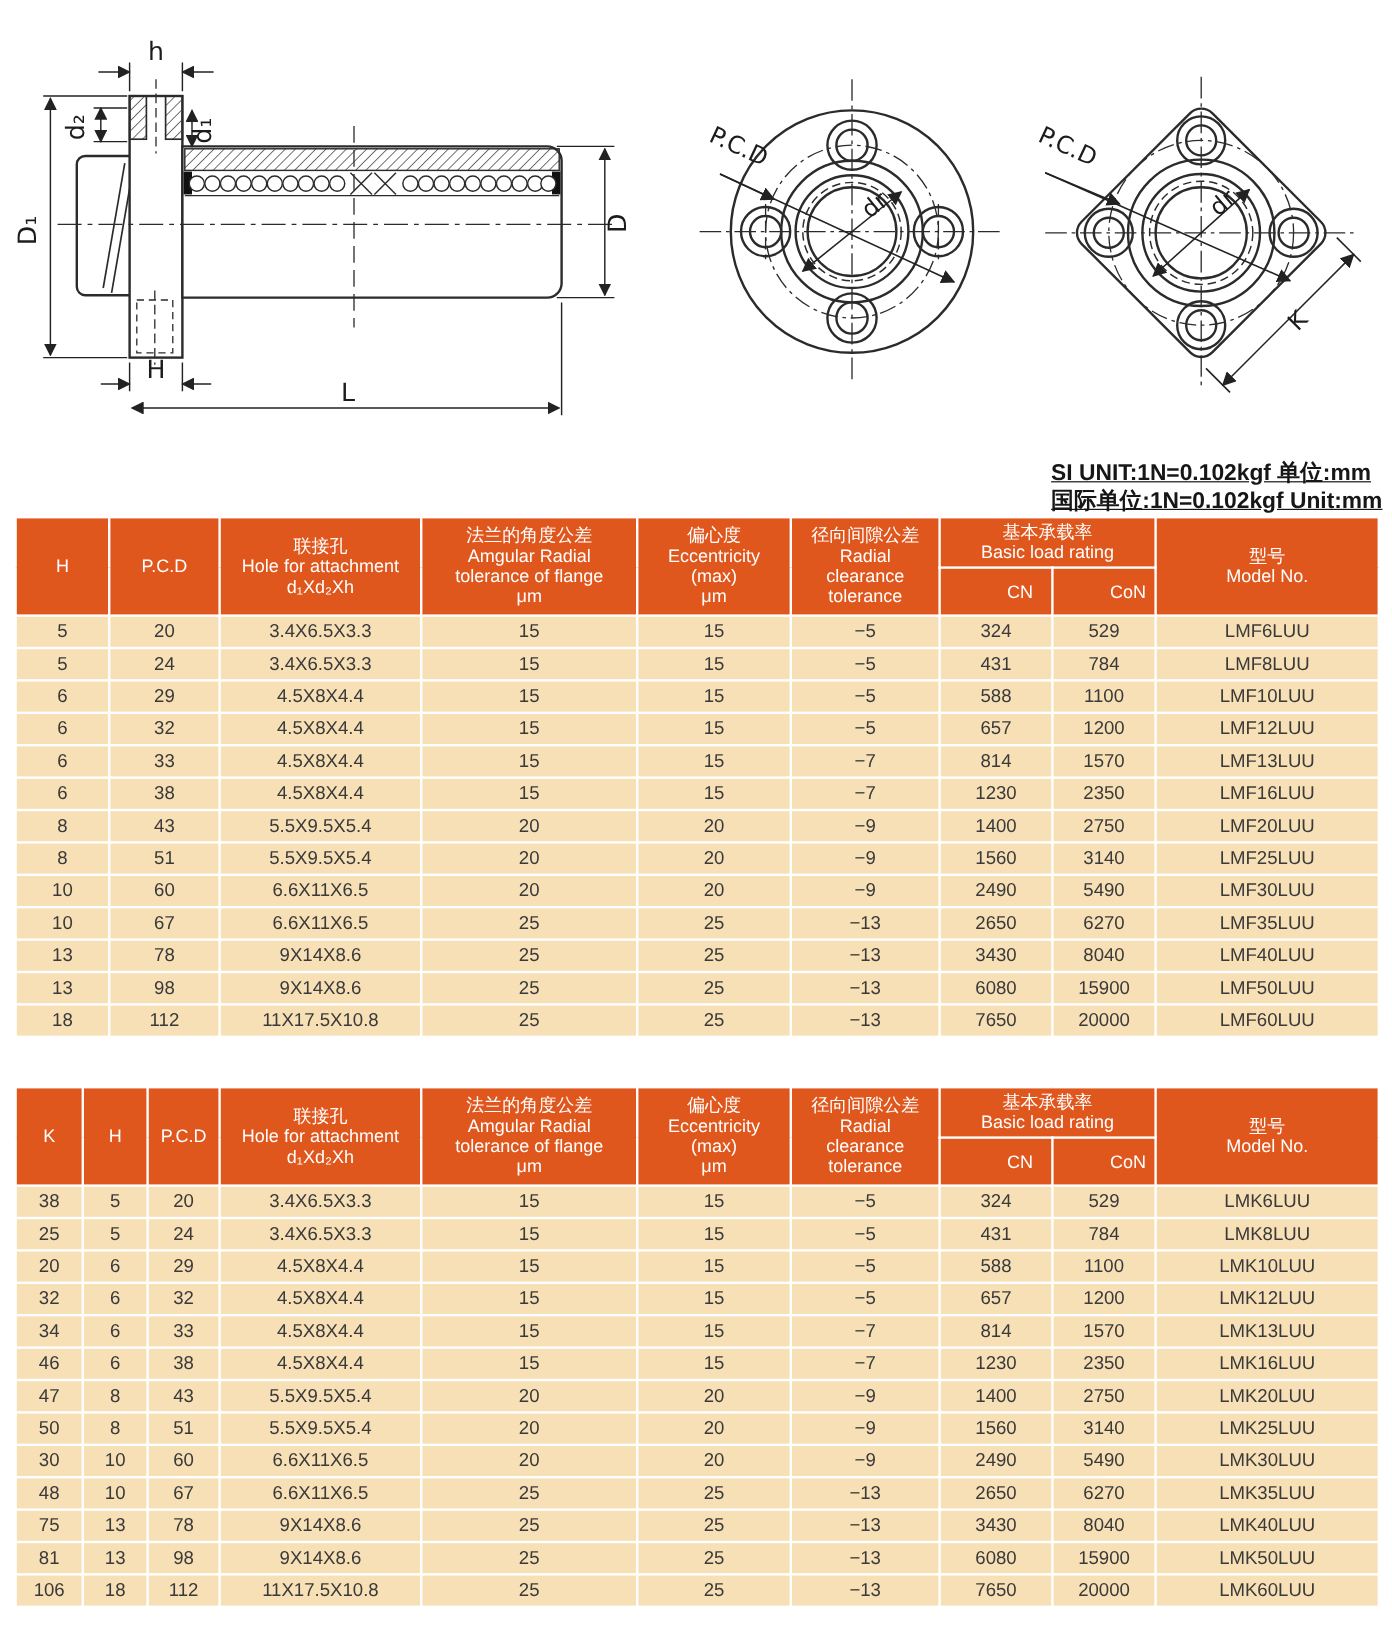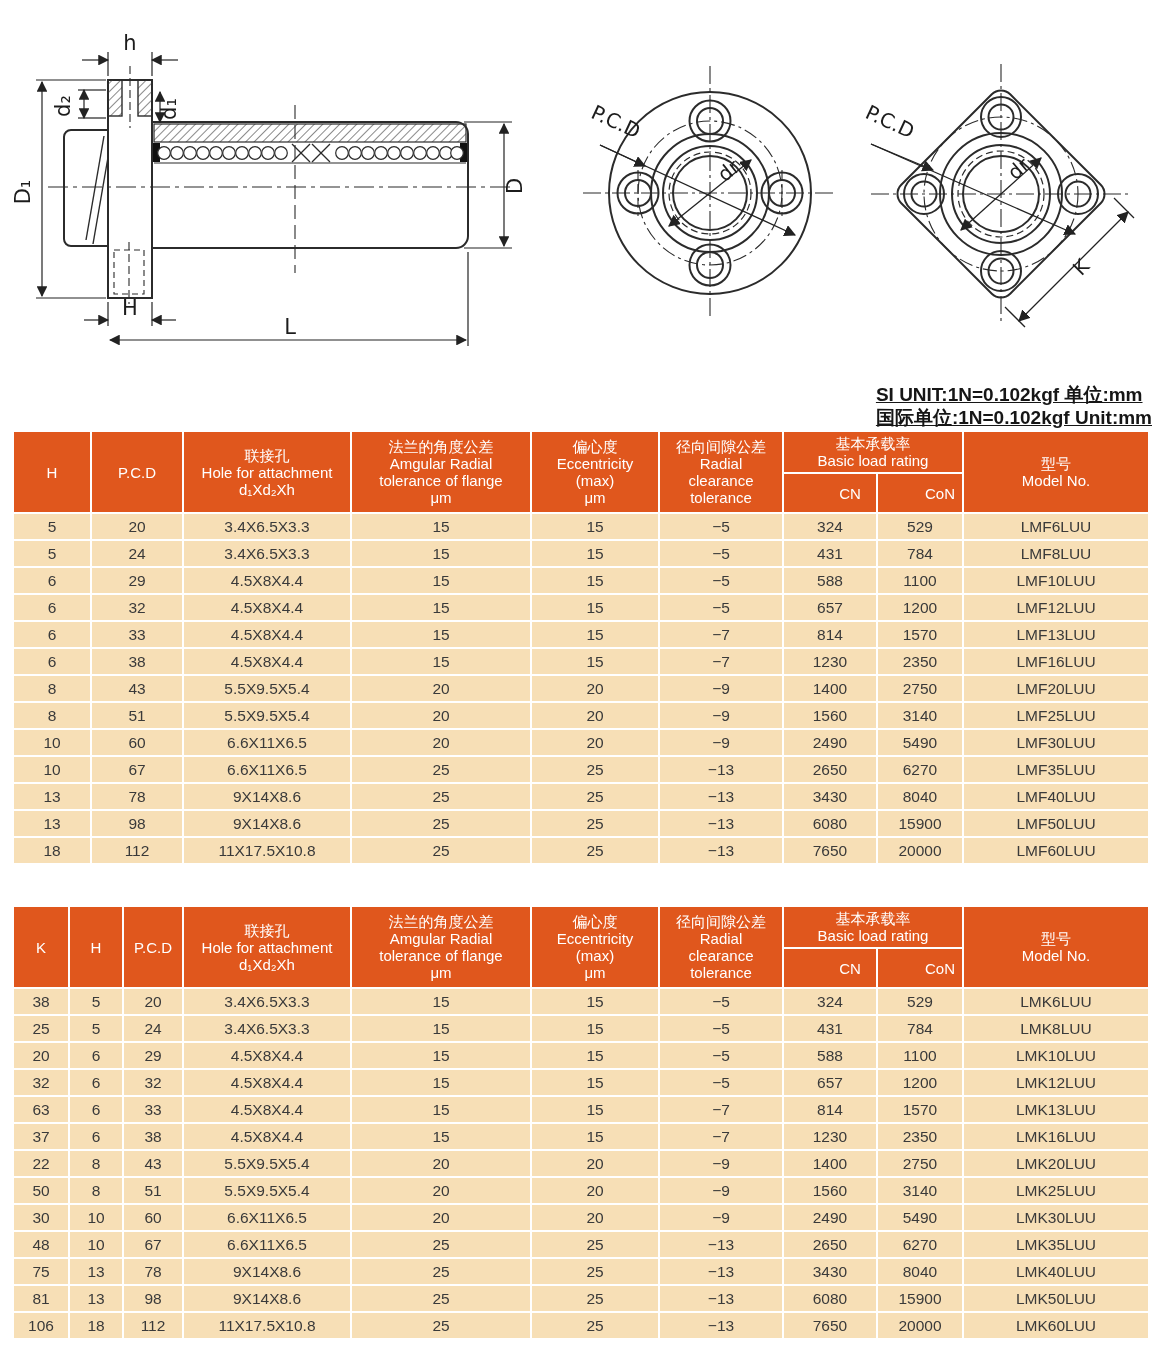--- a/index.html
+++ b/index.html
@@ -510,45 +510,45 @@
           <td>32</td>
           <td>4.5X8X4.4</td>
           <td>15</td>
           <td>15</td>
           <td>−5</td>
           <td>657</td>
           <td>1200</td>
           <td>LMK12LUU</td>
         </tr>
         <tr>
-          <td>63</td>
+          <td>34</td>
           <td>6</td>
           <td>33</td>
           <td>4.5X8X4.4</td>
           <td>15</td>
           <td>15</td>
           <td>−7</td>
           <td>814</td>
           <td>1570</td>
           <td>LMK13LUU</td>
         </tr>
         <tr>
-          <td>37</td>
+          <td>46</td>
           <td>6</td>
           <td>38</td>
           <td>4.5X8X4.4</td>
           <td>15</td>
           <td>15</td>
           <td>−7</td>
           <td>1230</td>
           <td>2350</td>
           <td>LMK16LUU</td>
         </tr>
         <tr>
-          <td>22</td>
+          <td>47</td>
           <td>8</td>
           <td>43</td>
           <td>5.5X9.5X5.4</td>
           <td>20</td>
           <td>20</td>
           <td>−9</td>
           <td>1400</td>
           <td>2750</td>
           <td>LMK20LUU</td>
         </tr>

